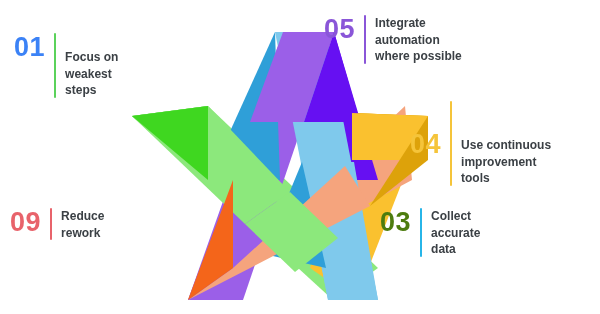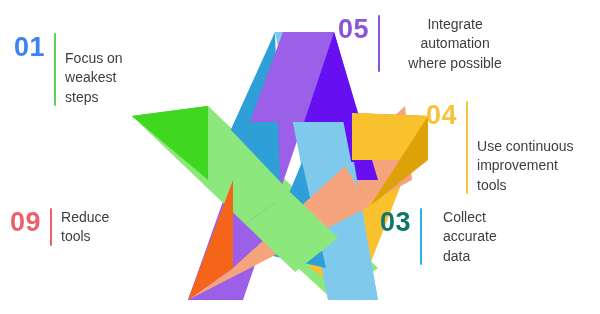--- a/index.html
+++ b/index.html
@@ -41,34 +41,34 @@
 
   .callout-rule {
     width: 2px;
     align-self: stretch;
     margin: 1px 9px 1px 9px;
     border-radius: 1px;
     flex: none;
   }
 
   .callout-text {
-    font-size: 14px;
-    font-weight: normal;
+    font-size: 12px;
+    font-weight: bold;
     line-height: 1.38;
     color: #3b4045;
     white-space: pre-line;
     padding-top: 1px;
   }
 
   
   #callout-01 { left: 14px;  top: 32px; }
   #callout-02 { left: 10px;  top: 207px; }
   #callout-03 { left: 380px; top: 207px; }
-  #callout-04 { left: 426px; top: 100px; }
-  #callout-05 { left: 338px; top: 14px; text-align: center; }
+  #callout-04 { left: 410px; top: 100px; align-items: center; }
+  #callout-05 { left: 324px; top: 14px; }
 
   #callout-01 .callout-text { width: 92px; margin-top: 16px; }
   #callout-02 .callout-text { width: 90px; }
   #callout-03 .callout-text { width: 92px; }
   #callout-04 .callout-text { width: 112px; margin-top: 36px; }
   #callout-05 .callout-text { width: 132px; }
 </style>
 </head>
 <body style="background: rgb(255, 255, 255);">
 
@@ -134,27 +134,27 @@
   <span class="callout-rule" style="background:#5BD25B"></span>
   <span class="callout-text" style="color: rgb(59, 64, 69);">Focus on
 weakest
 steps</span>
 </div>
 
 <div class="callout" id="callout-02">
   <span class="callout-number" style="color: rgb(232, 99, 107);">09</span>
   <span class="callout-rule" style="background:#E8636B"></span>
   <span class="callout-text" style="color: rgb(59, 64, 69);">Reduce
-tools</span>
+rework</span>
 </div>
 
 <div class="callout" id="callout-03">
-  <span class="callout-number" style="color: #0f766e;">03</span>
+  <span class="callout-number" style="color: #4d7c0f;">03</span>
   <span class="callout-rule" style="background:#27B5E8"></span>
-  <span class="callout-text" style="color: rgb(59, 64, 69); margin-left: 12px;">Collect
+  <span class="callout-text" style="color: rgb(59, 64, 69);">Collect
 accurate
 data</span>
 </div>
 
 <div class="callout" id="callout-04">
   <span class="callout-number" style="color: rgb(245, 196, 58);">04</span>
   <span class="callout-rule" style="background:#F5C43A"></span>
   <span class="callout-text" style="color: rgb(59, 64, 69);">Use continuous
 improvement
 tools</span>

